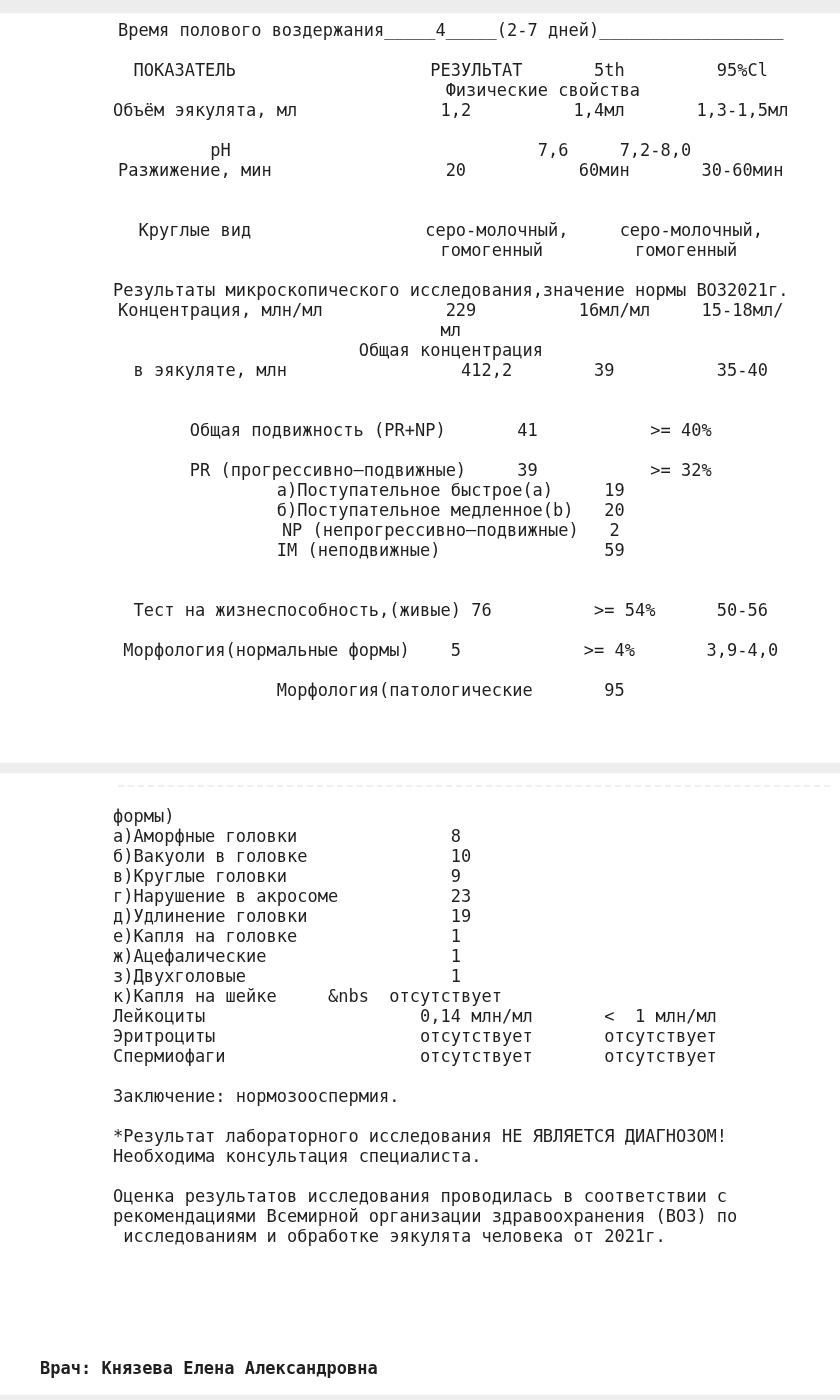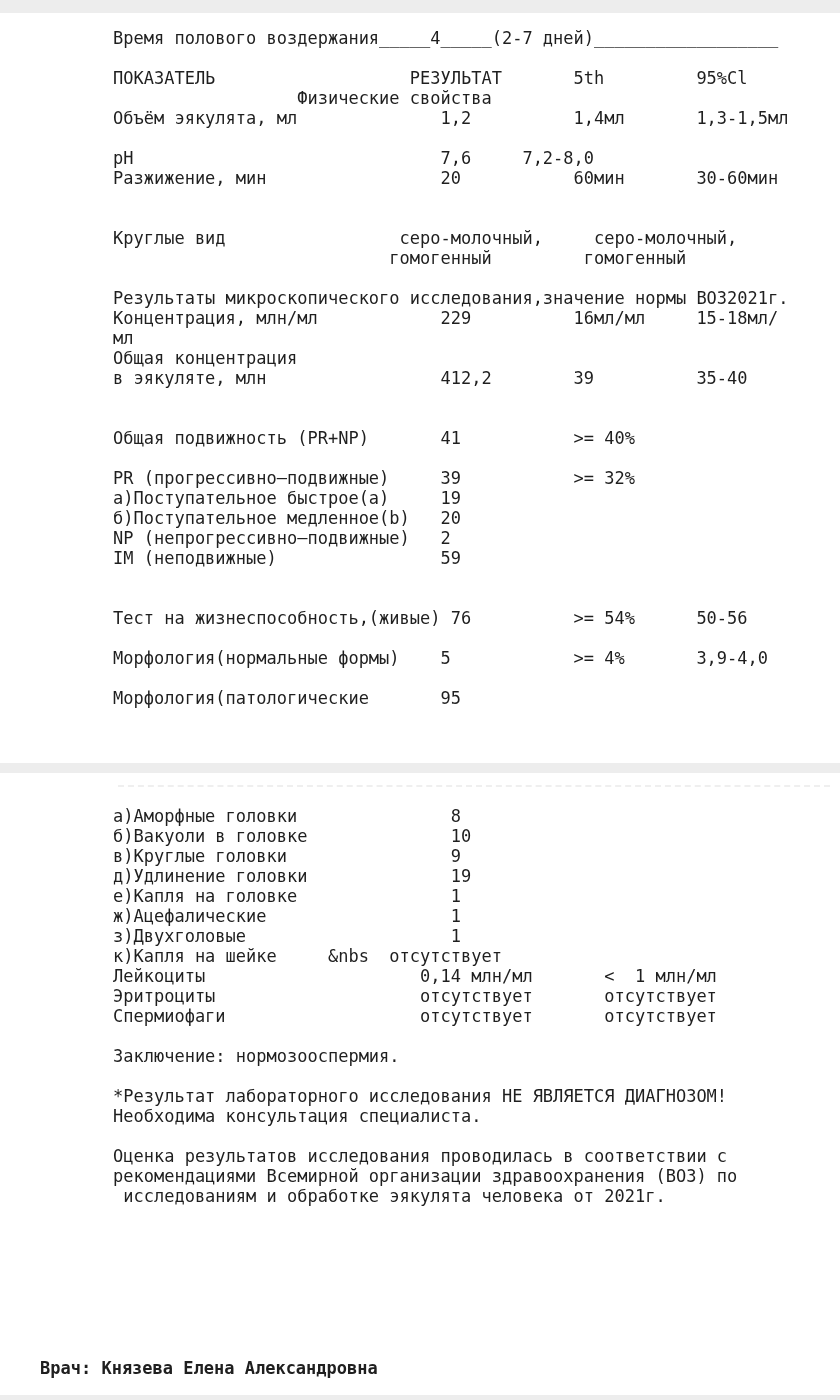--- a/index.html
+++ b/index.html
@@ -29,21 +29,21 @@
     left: 118px;
     top: 785px;
     width: 712px;
     height: 0;
     border-top: 2px dashed #efefef;
   }
   .page {
     position: absolute;
     left: 113px;
   }
-  .page-1 { top: 28px;  }
+  .page-1 { top: 20px; text-align: center;  }
   .page-2 { top: 806px; }
   .line {
     white-space: pre;
     font-size: 17px;
     line-height: 20px;
     height: 20px;
     letter-spacing: 0;
   }
   .doctor {
     position: absolute;
@@ -94,23 +94,25 @@
   <div class="line"></div>
   <div class="line">Морфология(нормальные формы)    5            &gt;= 4%       3,9-4,0</div>
   <div class="line"></div>
   <div class="line">Морфология(патологические       95</div>
 </div>
 
 <div class="band band-mid"></div>
 <div class="faint-line"></div>
 
 <div class="page page-2">
+  <div class="line">формы)</div>
   <div class="line">а)Аморфные головки               8</div>
   <div class="line">б)Вакуоли в головке              10</div>
   <div class="line">в)Круглые головки                9</div>
+  <div class="line">г)Нарушение в акросоме           23</div>
   <div class="line">д)Удлинение головки              19</div>
   <div class="line">е)Капля на головке               1</div>
   <div class="line">ж)Ацефалические                  1</div>
   <div class="line">з)Двухголовые                    1</div>
   <div class="line">к)Капля на шейке     &amp;nbs  отсутствует</div>
   <div class="line">Лейкоциты                     0,14 млн/мл       &lt;  1 млн/мл</div>
   <div class="line">Эритроциты                    отсутствует       отсутствует</div>
   <div class="line">Спермиофаги                   отсутствует       отсутствует</div>
   <div class="line"></div>
   <div class="line">Заключение: нормозооспермия.</div>

